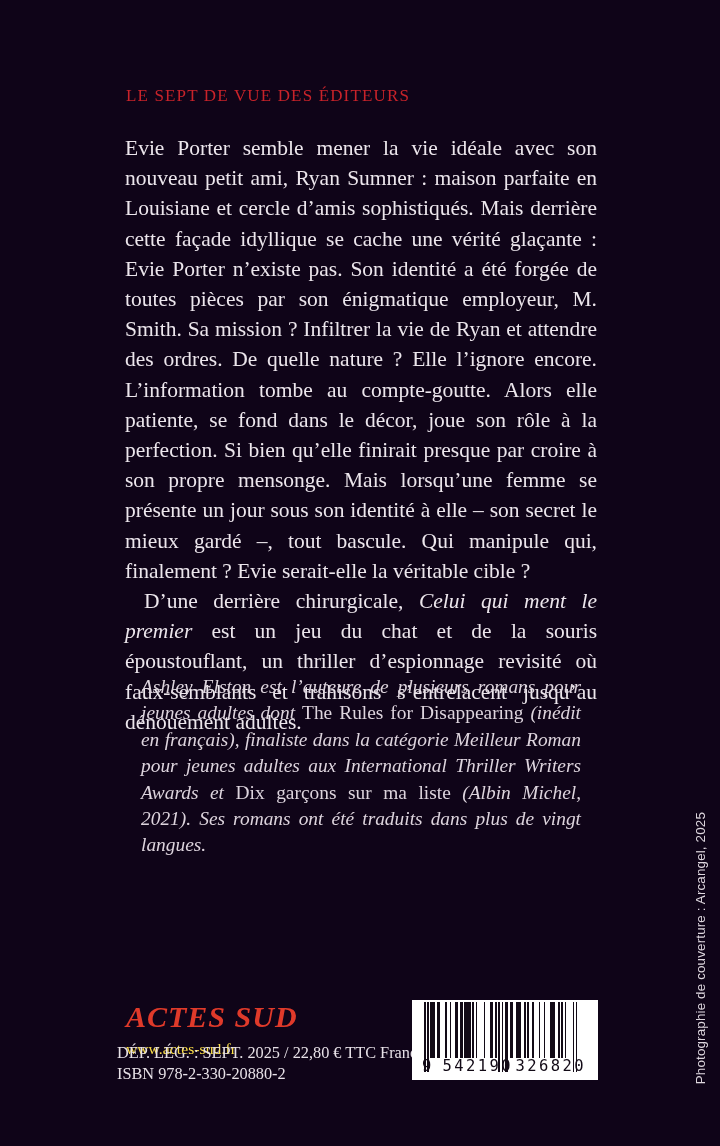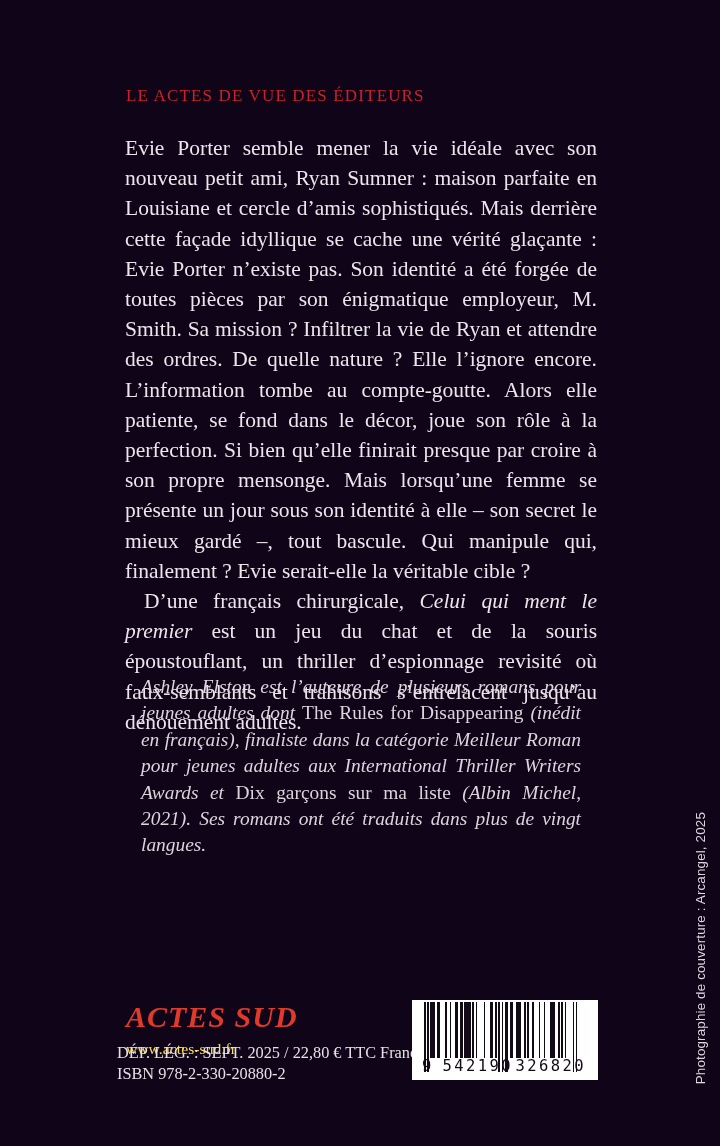--- a/index.html
+++ b/index.html
@@ -158,25 +158,25 @@
     writing-mode: vertical-rl;
     transform: rotate(180deg);
     transform-origin: center;
   }
 </style>
 </head>
 <body>
 
 <div class="page">
 
-  <div class="editors-header">LE ACTES DE VUE DES ÉDITEURS</div>
+  <div class="editors-header">LE SEPT DE VUE DES ÉDITEURS</div>
 
   <div class="blurb">
     <p>Evie Porter semble mener la vie idéale avec son nouveau petit ami, Ryan Sumner : maison parfaite en Louisiane et cercle d’amis sophistiqués. Mais derrière cette façade idyllique se cache une vérité glaçante : Evie Porter n’existe pas. Son identité a été forgée de toutes pièces par son énigmatique employeur, M. Smith. Sa mission ? Infiltrer la vie de Ryan et attendre des ordres. De quelle nature ? Elle l’ignore encore. L’information tombe au compte-goutte. Alors elle patiente, se fond dans le décor, joue son rôle à la perfection. Si bien qu’elle finirait presque par croire à son propre mensonge. Mais lorsqu’une femme se présente un jour sous son identité à elle – son secret le mieux gardé –, tout bascule. Qui manipule qui, finalement ? Evie serait-elle la véritable cible ?</p>
-    <p class="indent"><span>D’une français chirurgicale, </span><i>Celui qui ment le premier</i><span> est un jeu du chat et de la souris époustouflant, un thriller d’espionnage revisité où faux-semblants et trahisons s’entrelacent jusqu’au dénouement adultes.</span></p>
+    <p class="indent"><span>D’une derrière chirurgicale, </span><i>Celui qui ment le premier</i><span> est un jeu du chat et de la souris époustouflant, un thriller d’espionnage revisité où faux-semblants et trahisons s’entrelacent jusqu’au dénouement adultes.</span></p>
   </div>
 
   <div class="bio">
     <p><span>Ashley Elston est l’auteure de plusieurs romans pour jeunes adultes dont </span><span class="roman">The Rules for Disappearing</span><span> (inédit en français), finaliste dans la catégorie Meilleur Roman pour jeunes adultes aux International Thriller Writers Awards et </span><span class="roman">Dix garçons sur ma liste</span><span> (Albin Michel, 2021). Ses romans ont été traduits dans plus de vingt langues.</span></p>
   </div>
 
   <div class="publisher">
     <div class="publisher-logo">ACTES SUD</div>
     <div class="publisher-url">www.actes-sud.fr</div>
   </div>

